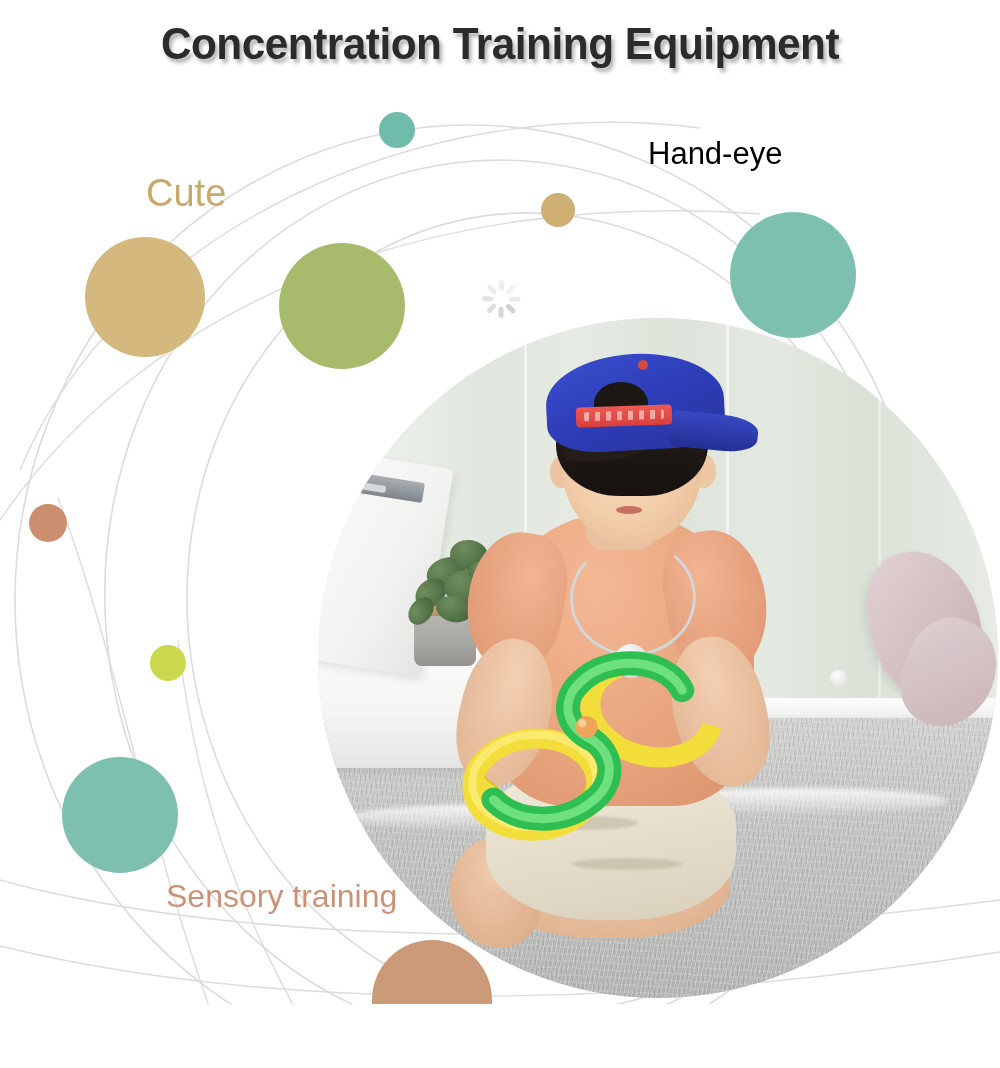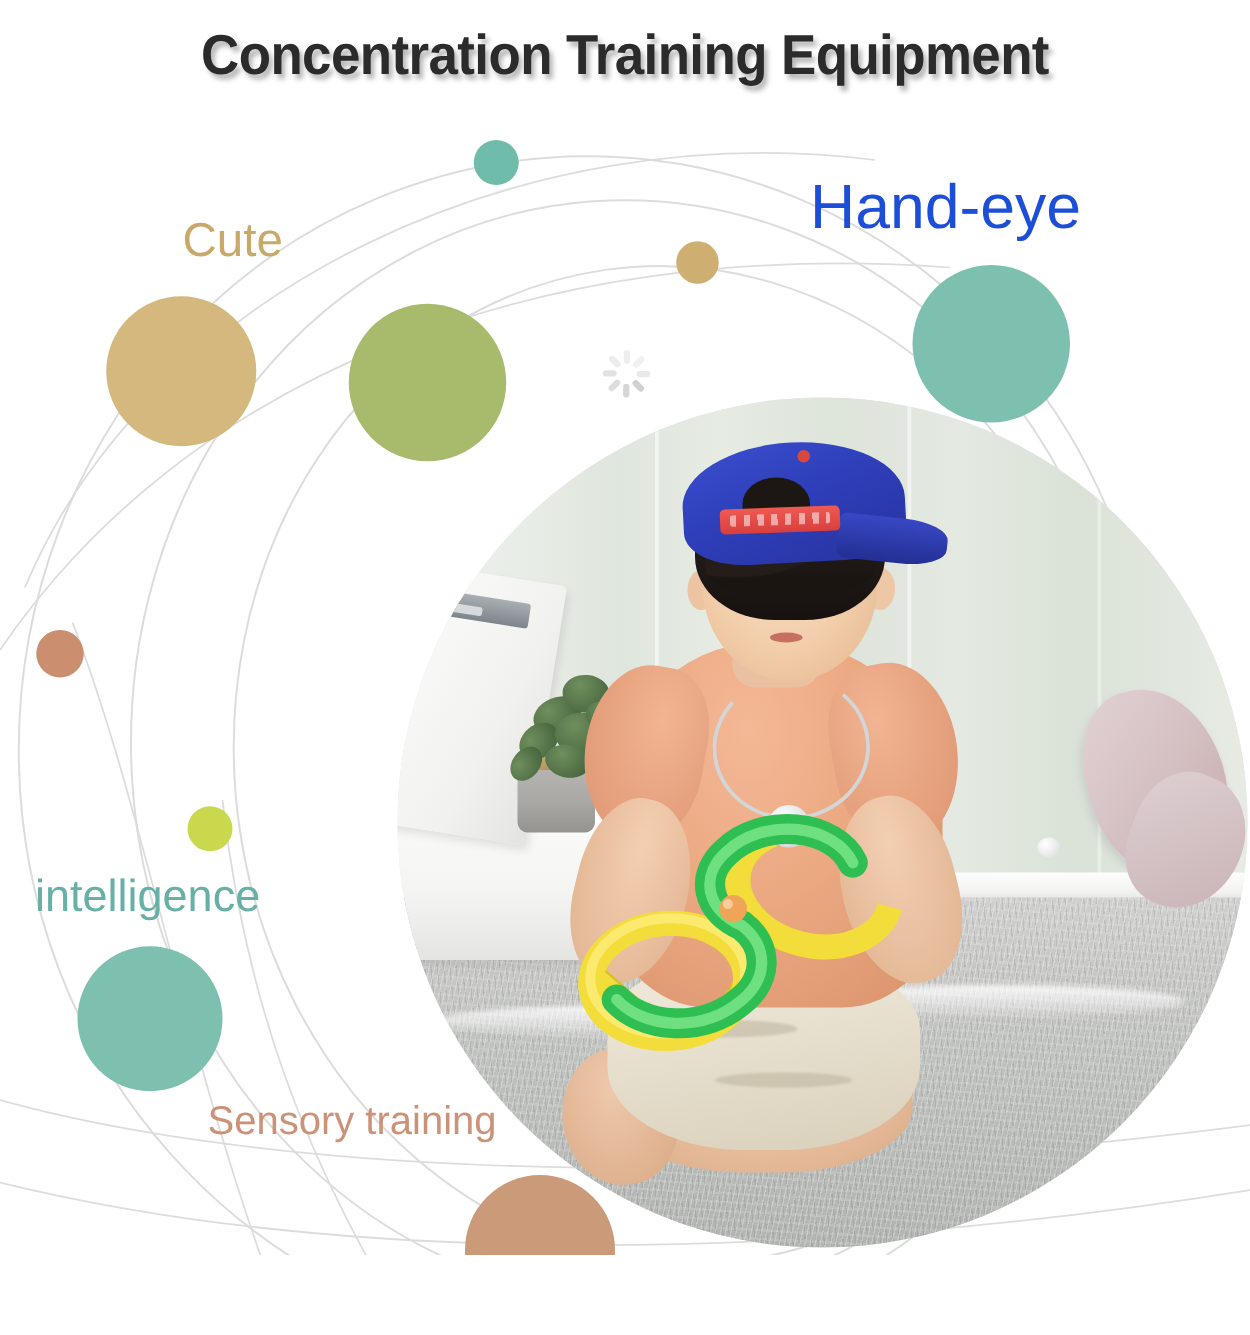--- a/index.html
+++ b/index.html
@@ -540,22 +540,21 @@
     <span style="transform:rotate(90deg);  opacity:.45"></span>
     <span style="transform:rotate(135deg); opacity:.95"></span>
     <span style="transform:rotate(180deg); opacity:.85"></span>
     <span style="transform:rotate(225deg); opacity:.70"></span>
     <span style="transform:rotate(270deg); opacity:.60"></span>
     <span style="transform:rotate(315deg); opacity:.40"></span>
   </div>
 
   <div class="kw" style="left:146px; top:172px; font-size:38px; color:#c9a96a;">Cute</div>
 
-  <div class="kw" style="left:648px; top:136px; font-size:50px; color:#1d4ed8;">Hand-eye</div>
-
-
-  <div class="kw" style="left:28px; top:696px; font-size:36px; color:#66b0a5;">intelligence</div>
+  <div class="kw" style="left:648px; top:136px; font-size:31px; color:#000000;">Hand-eye</div>
+
+
 
   <div class="kw" style="left:166px; top:878px; font-size:32px; color:#cc9278;">Sensory training</div>
 
   <div id="peach-blob"></div>
 
 </div>
 
 </body></html>

